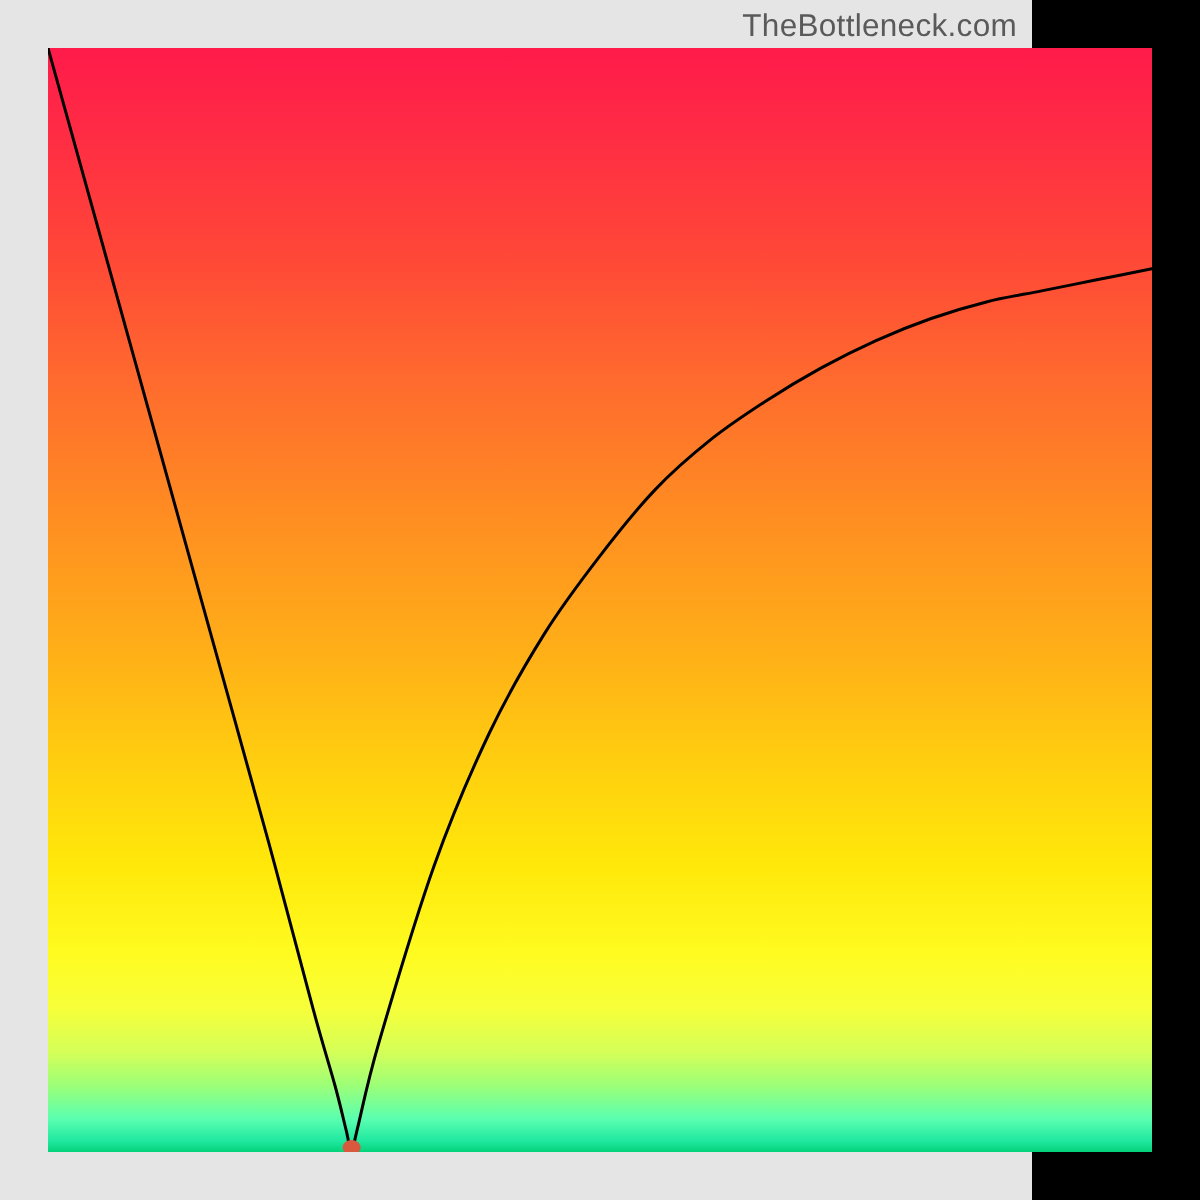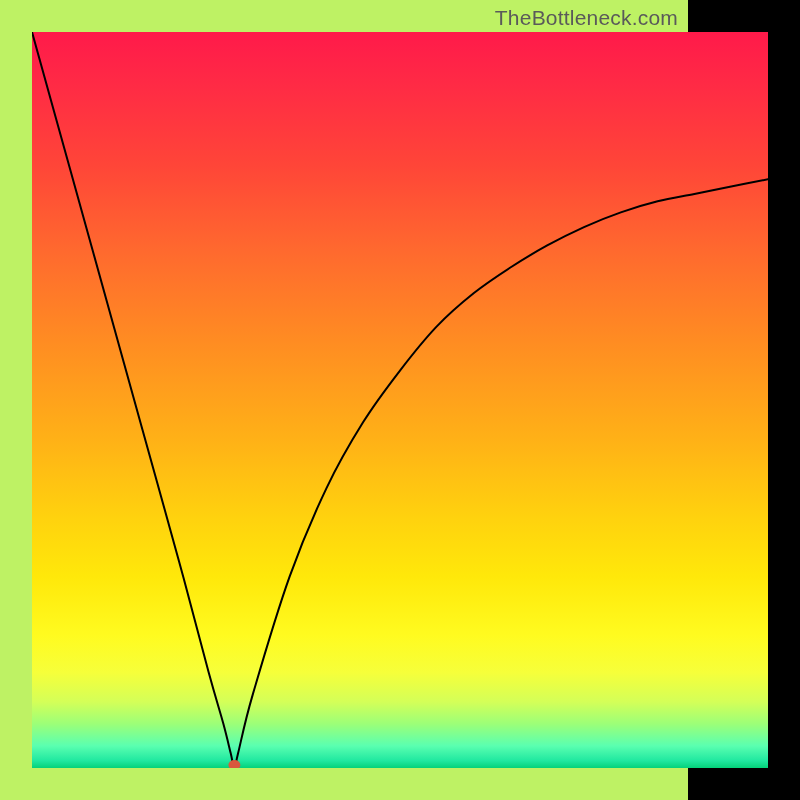--- a/index.html
+++ b/index.html
@@ -8,21 +8,21 @@
     width: 800px;
     height: 800px;
     overflow: hidden;
     background: #000;
     font-family: Arial, Helvetica, sans-serif;
   }
   .frame {
     position: relative;
     width: 688px;
     height: 800px;
-    background: #bef264;
+    background: #e5e5e5;
   }
   .plot-area {
     position: absolute;
     left: 32px;
     top: 32px;
     width: 736px;
     height: 736px;
     overflow: hidden;
   }
   .gradient-bg {

